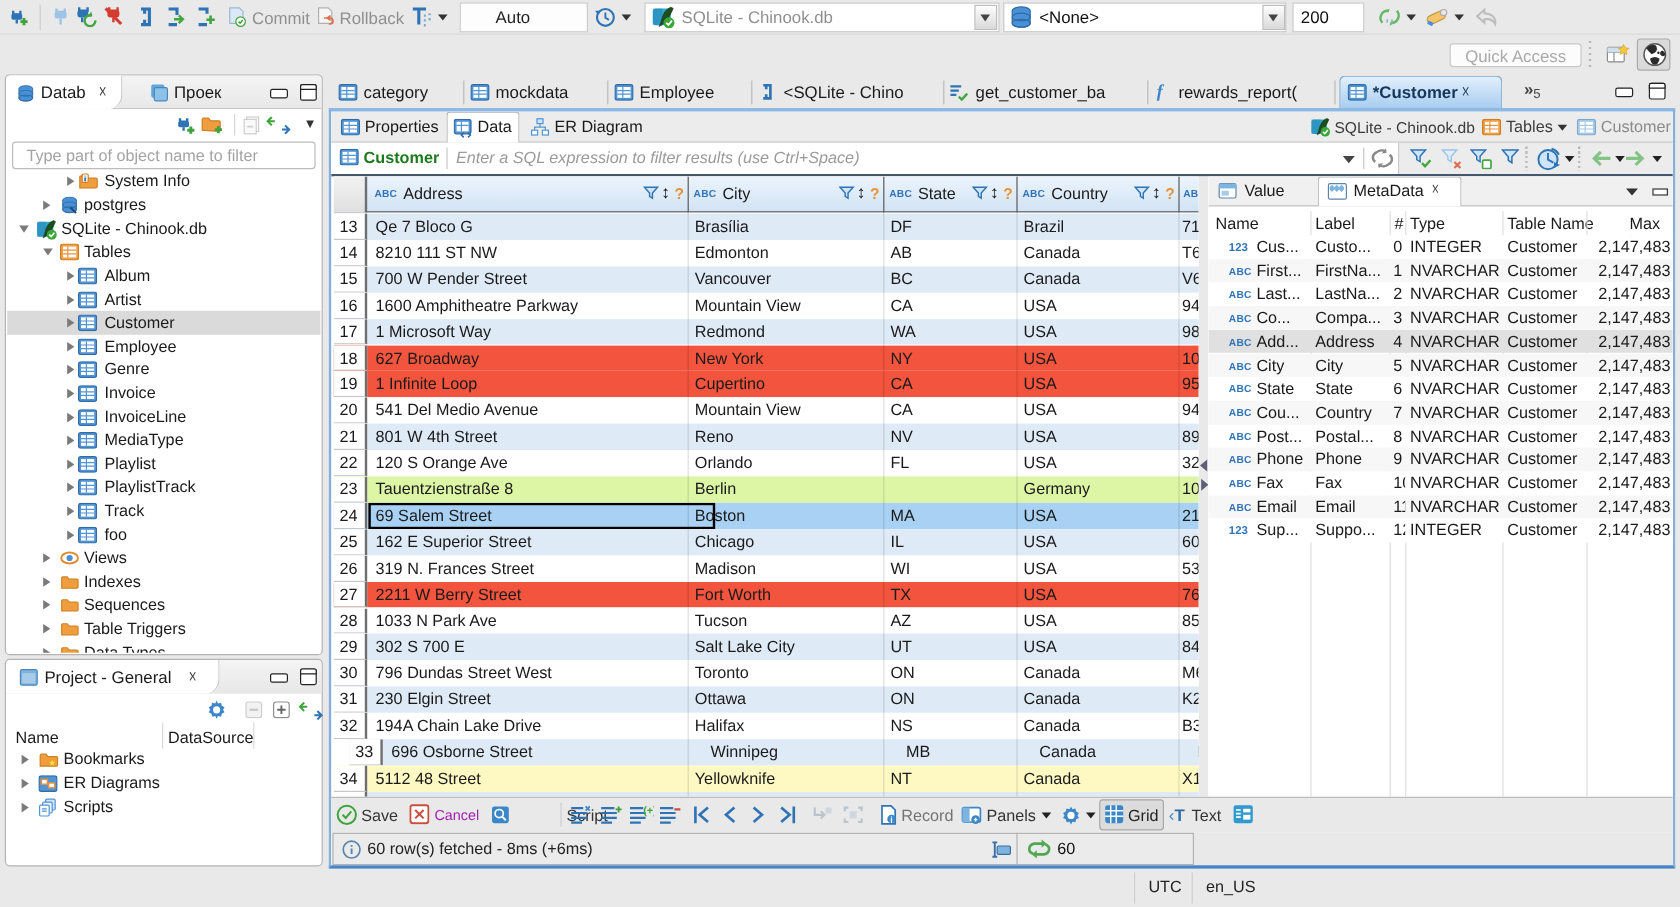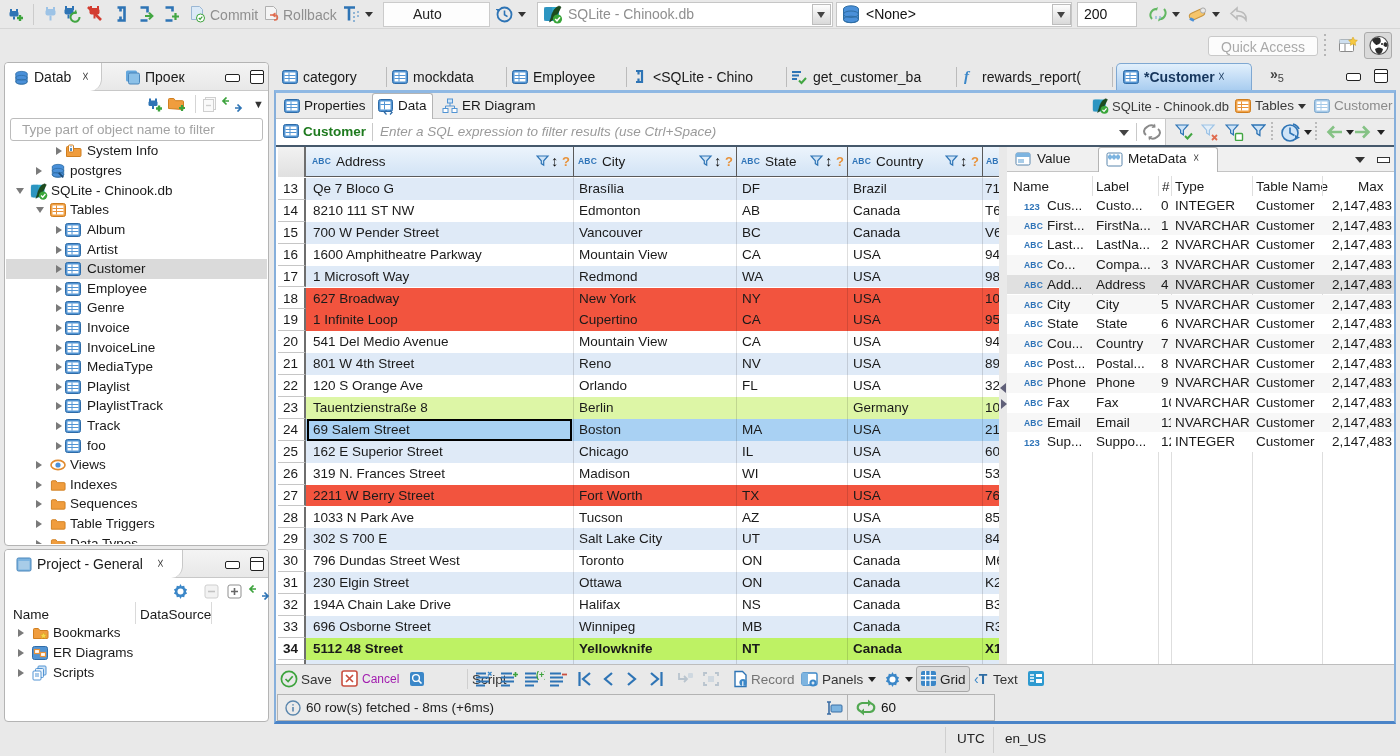--- a/index.html
+++ b/index.html
@@ -727,21 +727,21 @@
 <div class="grow" style="top:219.0px;background:#ddf6a6;">
           <div class="rn">23</div>
           <span class="abs" style="left:35px;">Tauentzienstraße 8</span>
           <span class="abs" style="left:301px;">Berlin</span>
           <span class="abs" style="left:464px;"></span>
           <span class="abs" style="left:575px;">Germany</span>
           <span class="abs" style="left:707px;">10</span>
         </div>
 <div class="grow" style="top:240.9px;background:#a9d1f3;">
           <div class="rn">24</div>
-          <div class="abs" style="left:29px;top:0;width:265px;height:21.9px;border:2px solid #000;line-height:18.5px;padding-left:4px;">69 Salem Street</div>
+          <div class="abs" style="left:29px;top:0;width:289px;height:21.9px;border:2px solid #000;line-height:18.5px;padding-left:4px;">69 Salem Street</div>
           <span class="abs" style="left:301px;">Boston</span>
           <span class="abs" style="left:464px;">MA</span>
           <span class="abs" style="left:575px;">USA</span>
           <span class="abs" style="left:707px;">21</span>
         </div>
 <div class="grow" style="top:262.8px;background:#dfeaf7;">
           <div class="rn">25</div>
           <span class="abs" style="left:35px;">162 E Superior Street</span>
           <span class="abs" style="left:301px;">Chicago</span>
           <span class="abs" style="left:464px;">IL</span>
@@ -797,29 +797,29 @@
           <span class="abs" style="left:707px;">K2</span>
         </div>
 <div class="grow" style="top:416.1px;background:#ffffff;">
           <div class="rn">32</div>
           <span class="abs" style="left:35px;">194A Chain Lake Drive</span>
           <span class="abs" style="left:301px;">Halifax</span>
           <span class="abs" style="left:464px;">NS</span>
           <span class="abs" style="left:575px;">Canada</span>
           <span class="abs" style="left:707px;">B3</span>
         </div>
-<div class="grow" style="top:438.0px;background:#dfeaf7;">
+<div class="grow" style="top:438.0px;background:#dfeaf7;margin-left:13px;">
           <div class="rn">33</div>
           <span class="abs" style="left:35px;">696 Osborne Street</span>
           <span class="abs" style="left:301px;">Winnipeg</span>
           <span class="abs" style="left:464px;">MB</span>
           <span class="abs" style="left:575px;">Canada</span>
           <span class="abs" style="left:707px;">R3</span>
         </div>
-<div class="grow" style="top:459.9px;background:#bef264;font-weight:bold;">
+<div class="grow" style="top:459.9px;background:#fef9c3;">
           <div class="rn">34</div>
           <span class="abs" style="left:35px;">5112 48 Street</span>
           <span class="abs" style="left:301px;">Yellowknife</span>
           <span class="abs" style="left:464px;">NT</span>
           <span class="abs" style="left:575px;">Canada</span>
           <span class="abs" style="left:707px;">X1</span>
         </div>
 <div class="grow" style="top:481.8px;background:#dfeaf7;">
           <div class="rn">35</div>
           <span class="abs" style="left:35px;">Rua dos Campeões Europeus</span>

